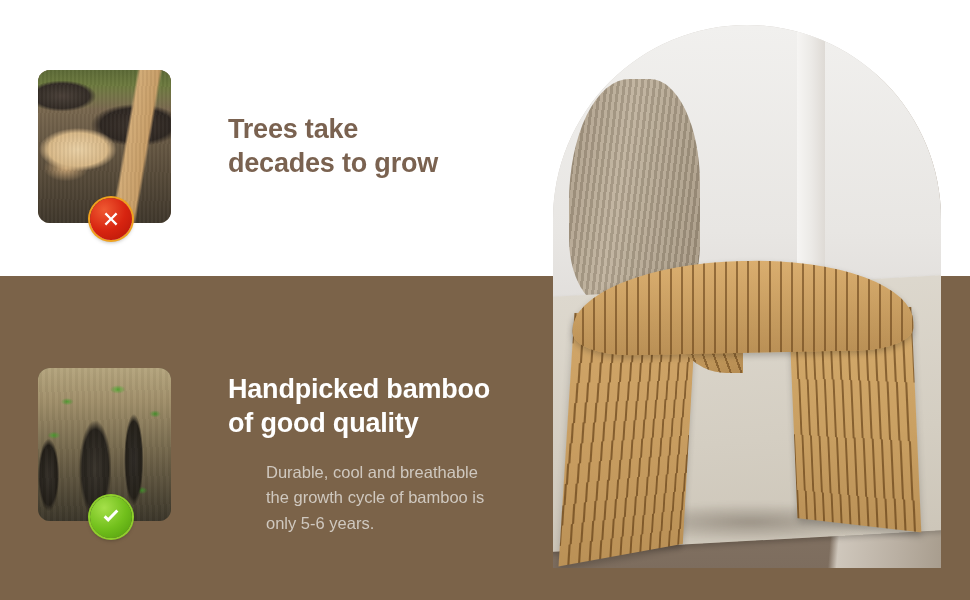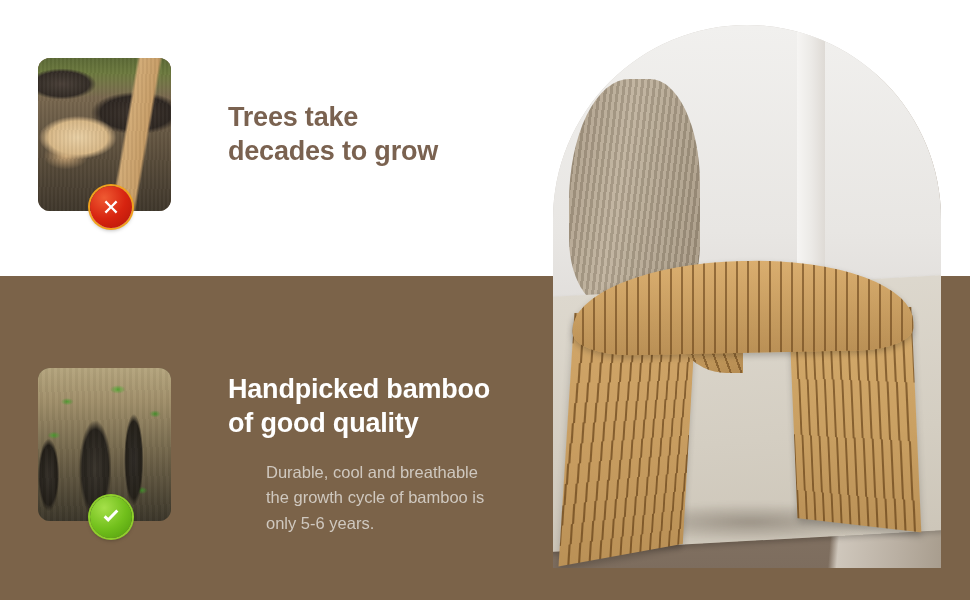--- a/index.html
+++ b/index.html
@@ -34,21 +34,21 @@
     width: 970px; height: 324px;
     background: #7b6349;
   }
 
   
   .feature {
     position: absolute;
     display: flex;
     align-items: flex-start;
   }
-  .feature-trees { left: 38px; top: 58px; }
+  .feature-trees { left: 38px; top: 70px; }
   .feature-bamboo { left: 38px; top: 368px; }
 
   
   .thumb-wrap {
     position: relative;
     width: 133px;
     height: 153px;
     flex: 0 0 auto;
   }
   .thumb {

